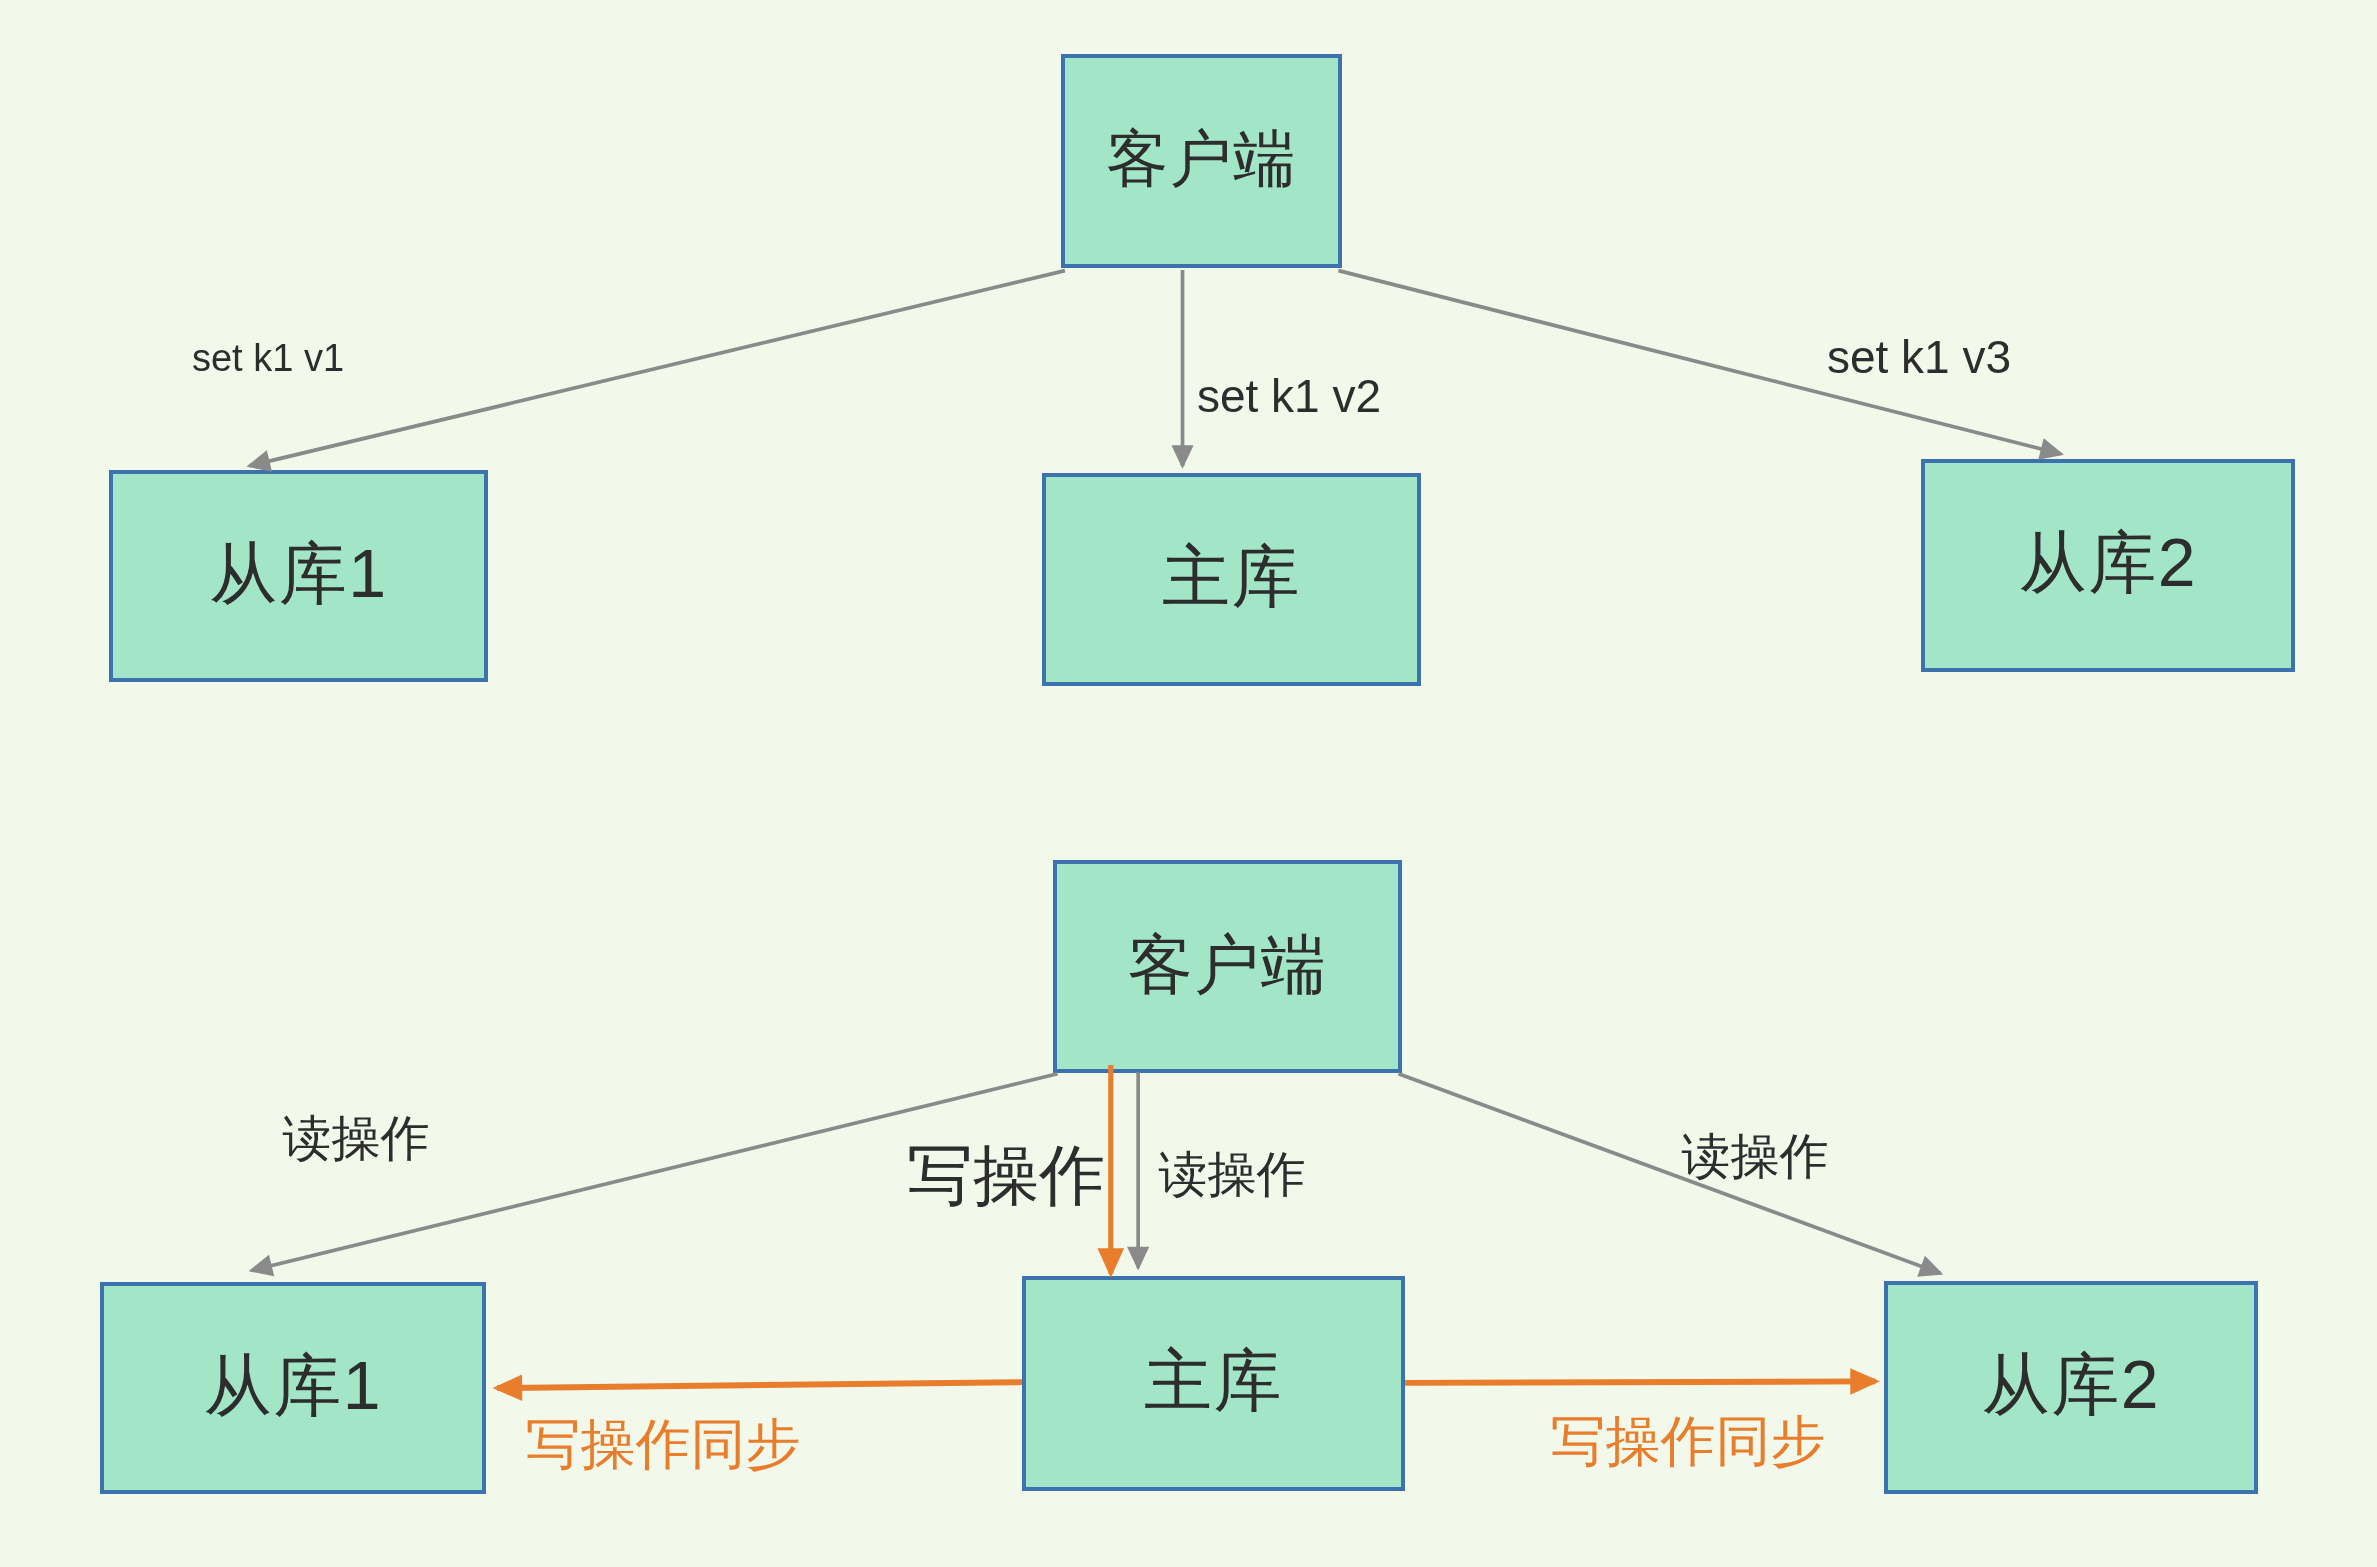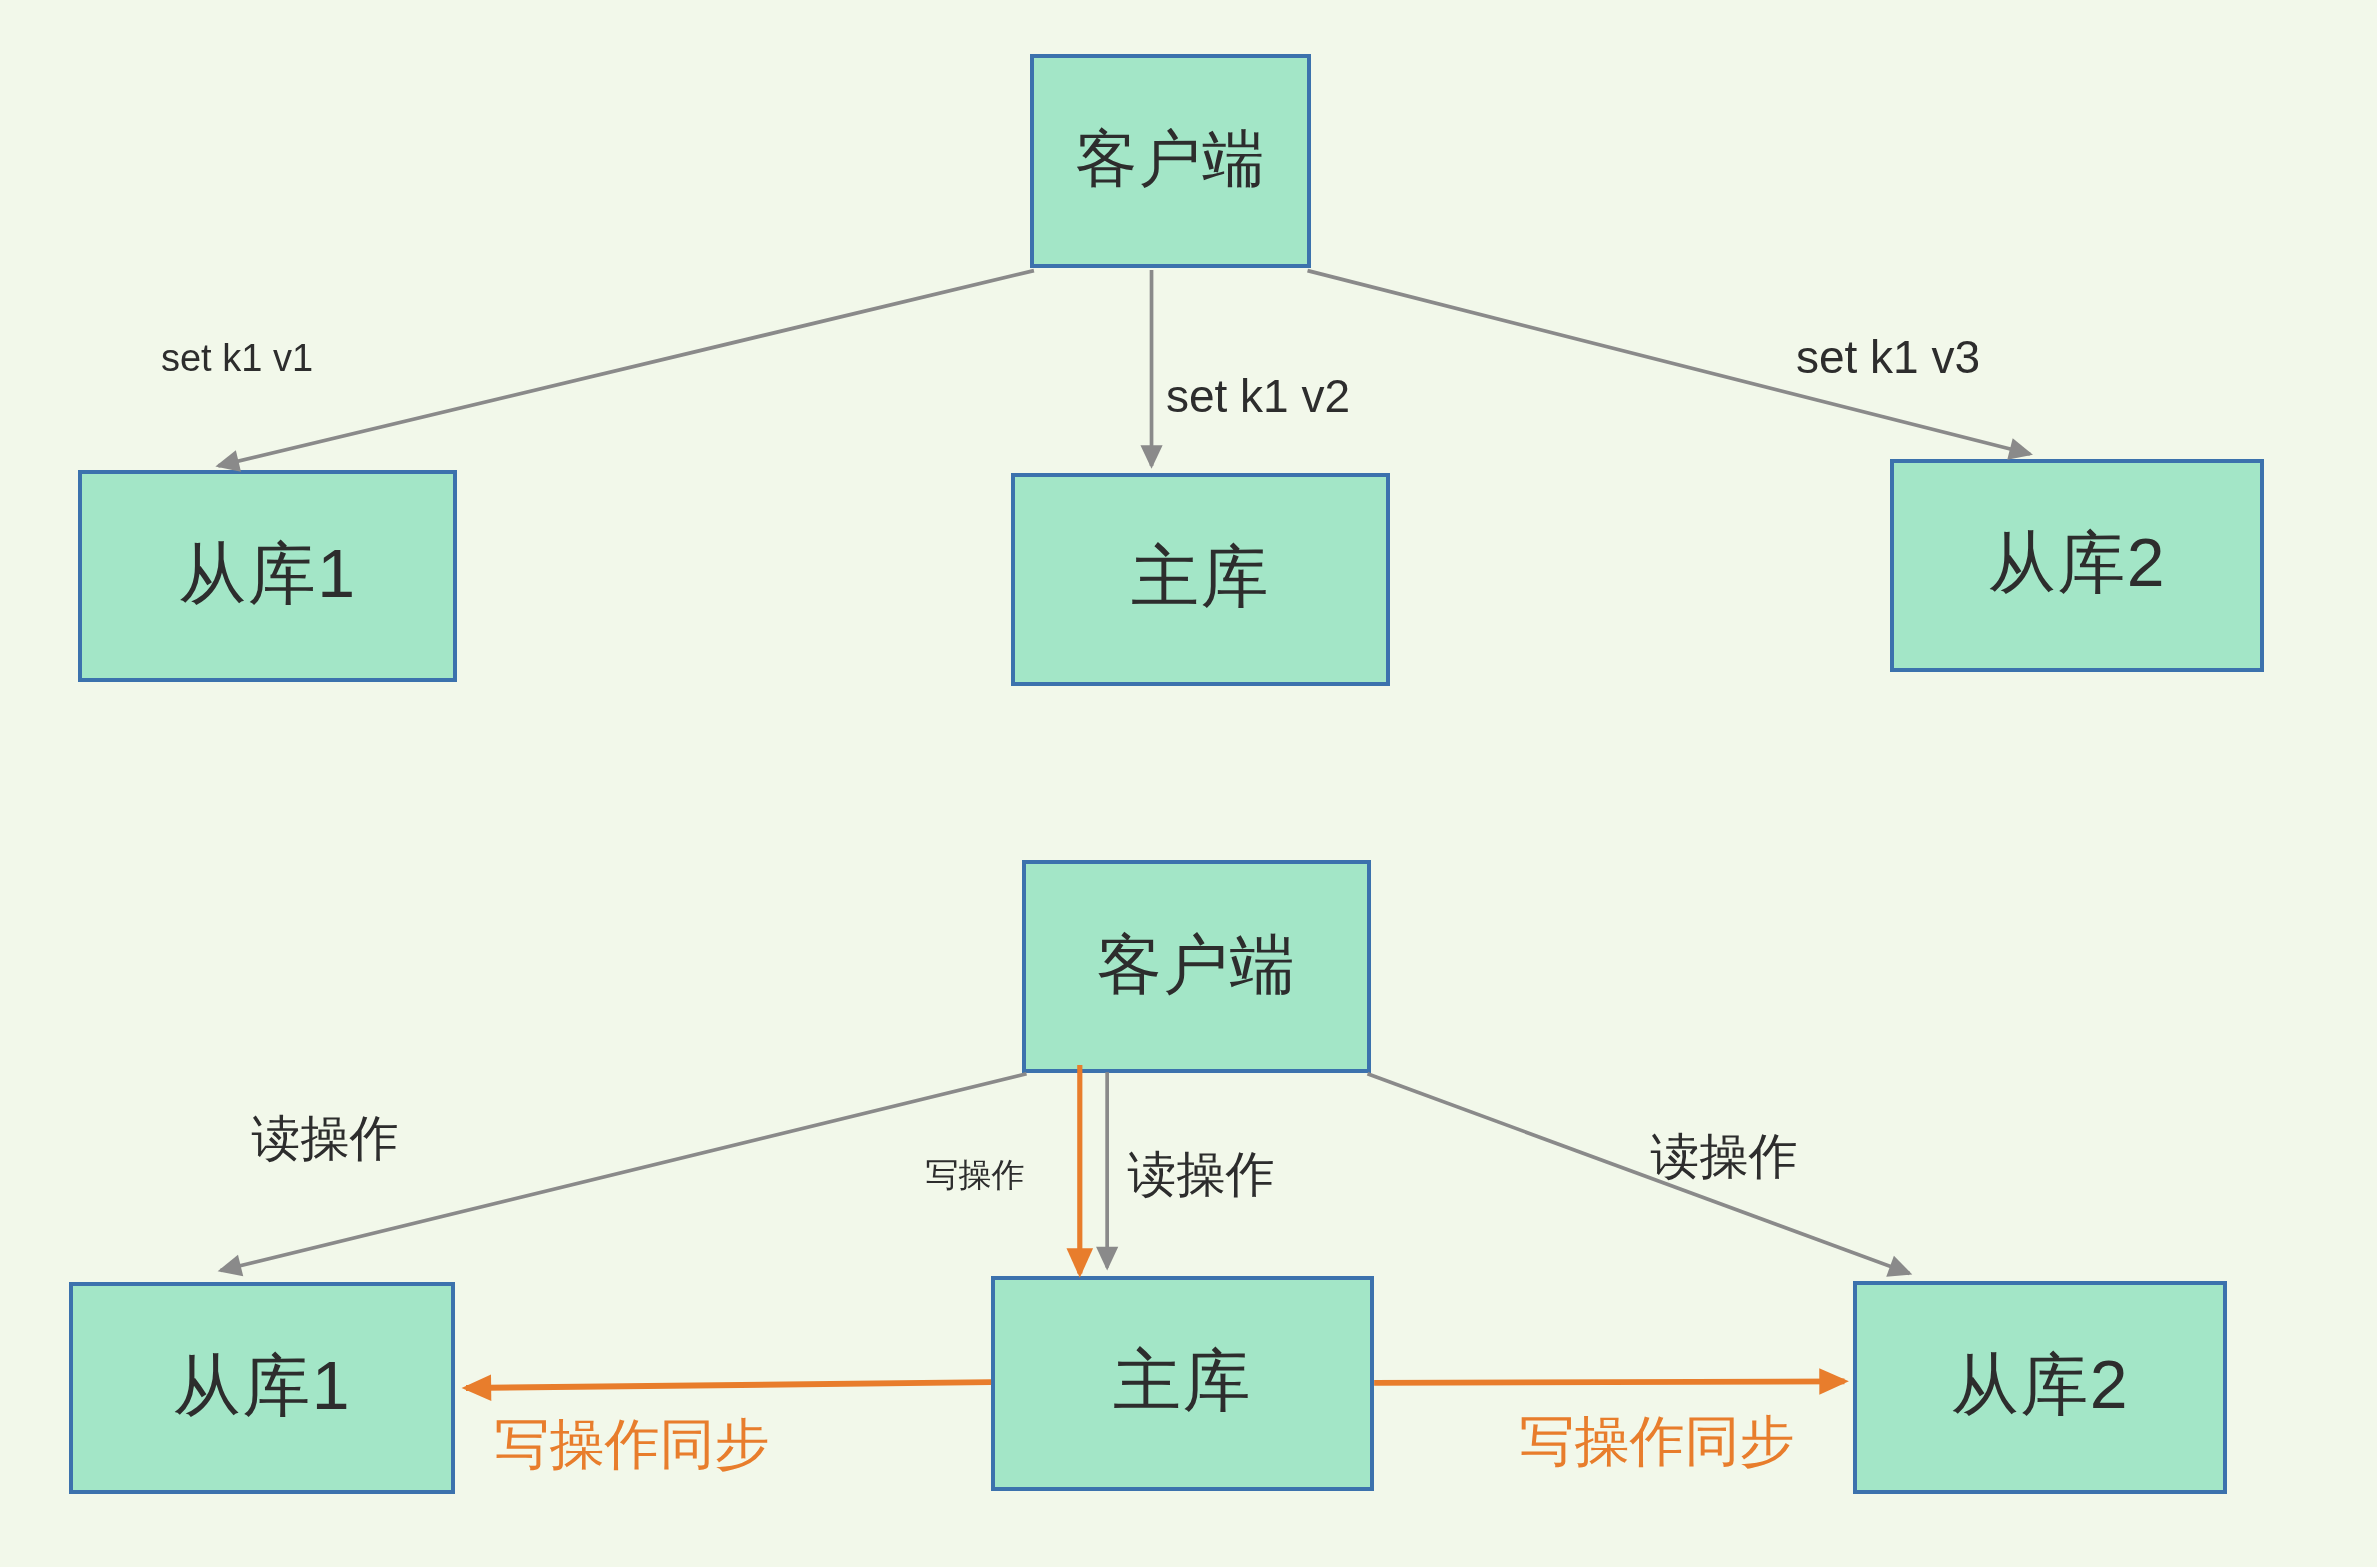--- a/index.html
+++ b/index.html
@@ -3,21 +3,21 @@
 <meta charset="utf-8">
 <style>
   html,body{margin:0;padding:0;}
   body{
     width:2377px;height:1567px;
     background:var(--bg,#F2F8EA);
     font-family:"Liberation Sans","DejaVu Sans",sans-serif;
     overflow:hidden;
   }
   .canvas{
-    position:relative;width:2209px;height:1567px;background:var(--bg,#F2F8EA);
+    position:relative;width:2209px;height:1567px;background:var(--bg,#F2F8EA);margin-left:31px;
   }
   .node{
     position:absolute;
     box-sizing:border-box;
     background:var(--box-fill,#A3E6C7);
     border:4.4px solid var(--box-border,#3C72AD);
     display:flex;align-items:center;justify-content:center;
     color:var(--ink,#2D2D2D);
     letter-spacing:1.5px;
   }
@@ -81,20 +81,20 @@
       <line x1="1849" y1="1452" x2="2582" y2="1722" stroke="#8A8A8A" stroke-width="5" marker-end="url(#head-gray)"></line>
       <line x1="1460" y1="1440" x2="1460" y2="1722" stroke="#E87D2C" stroke-width="7" marker-end="url(#head-orange)"></line>
       <line x1="1340" y1="1869" x2="630" y2="1877" stroke="#E87D2C" stroke-width="8" marker-end="url(#head-orange)"></line>
       <line x1="1858" y1="1870" x2="2494" y2="1868" stroke="#E87D2C" stroke-width="8" marker-end="url(#head-orange)"></line>
     </svg>
   <div id="labels-layer">
       <div class="edge-label" style="left: 237px; top: 359px; font-size: 38px; color: rgb(45, 45, 45);">set k1 v1</div>
       <div class="edge-label" style="left: 1258px; top: 396px; font-size: 46px; color: rgb(45, 45, 45);">set k1 v2</div>
       <div class="edge-label" style="left: 1888px; top: 357px; font-size: 46px; color: rgb(45, 45, 45);">set k1 v3</div>
       <div class="edge-label" style="left: 325px; top: 1139px; font-size: 49px; color: rgb(45, 45, 45);">读操作</div>
-      <div class="edge-label" style="left: 975px; top: 1175px; font-size: 33px; color: rgb(45, 45, 45);">写操作</div>
+      <div class="edge-label" style="left: 975px; top: 1175px; font-size: 66px; color: rgb(45, 45, 45);">写操作</div>
       <div class="edge-label" style="left: 1201px; top: 1175px; font-size: 49px; color: rgb(45, 45, 45);">读操作</div>
       <div class="edge-label" style="left: 1724px; top: 1157px; font-size: 49px; color: rgb(45, 45, 45);">读操作</div>
       <div class="edge-label" style="left: 632px; top: 1444px; font-size: 55px; color: rgb(232, 125, 44);">写操作同步</div>
       <div class="edge-label" style="left: 1657px; top: 1441px; font-size: 55px; color: rgb(232, 125, 44);">写操作同步</div>
     </div>
 </div>
 
 
 </body></html>

